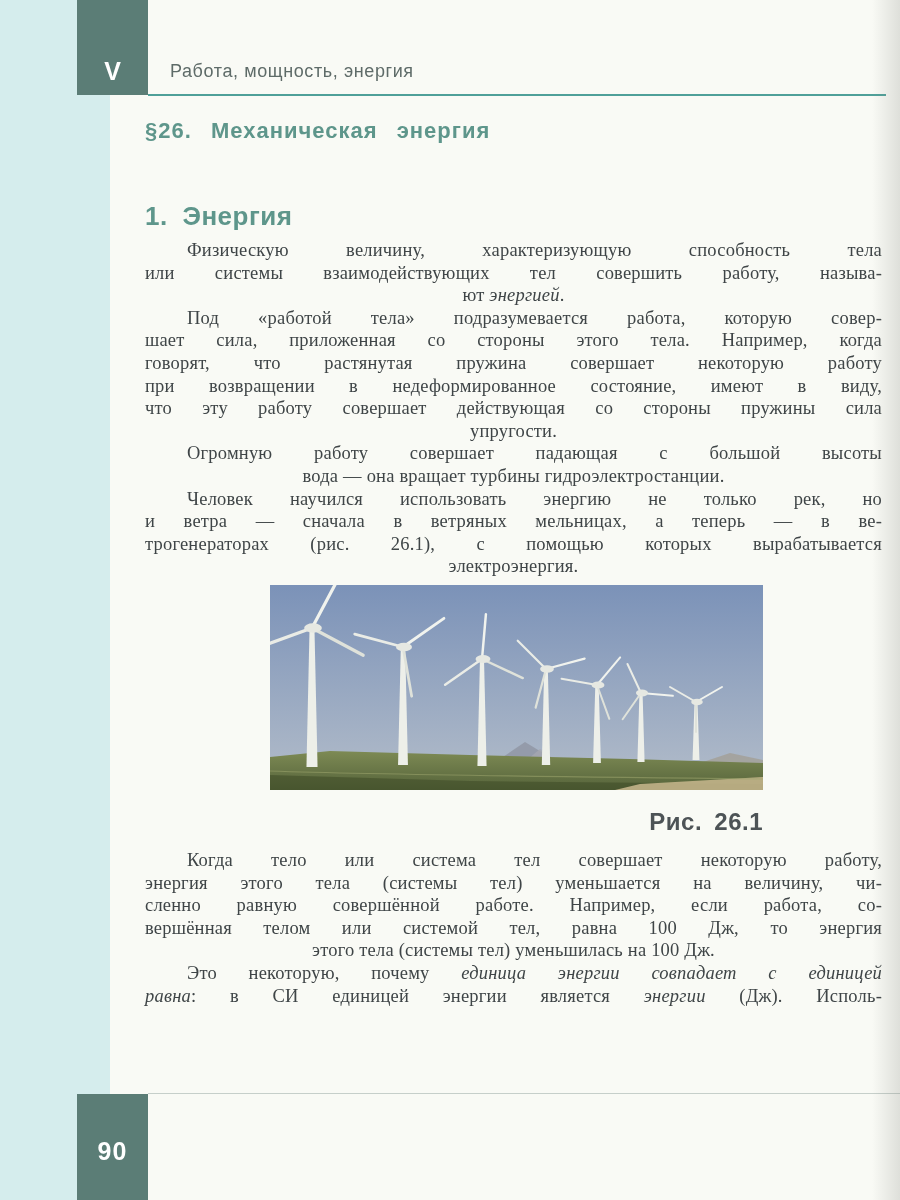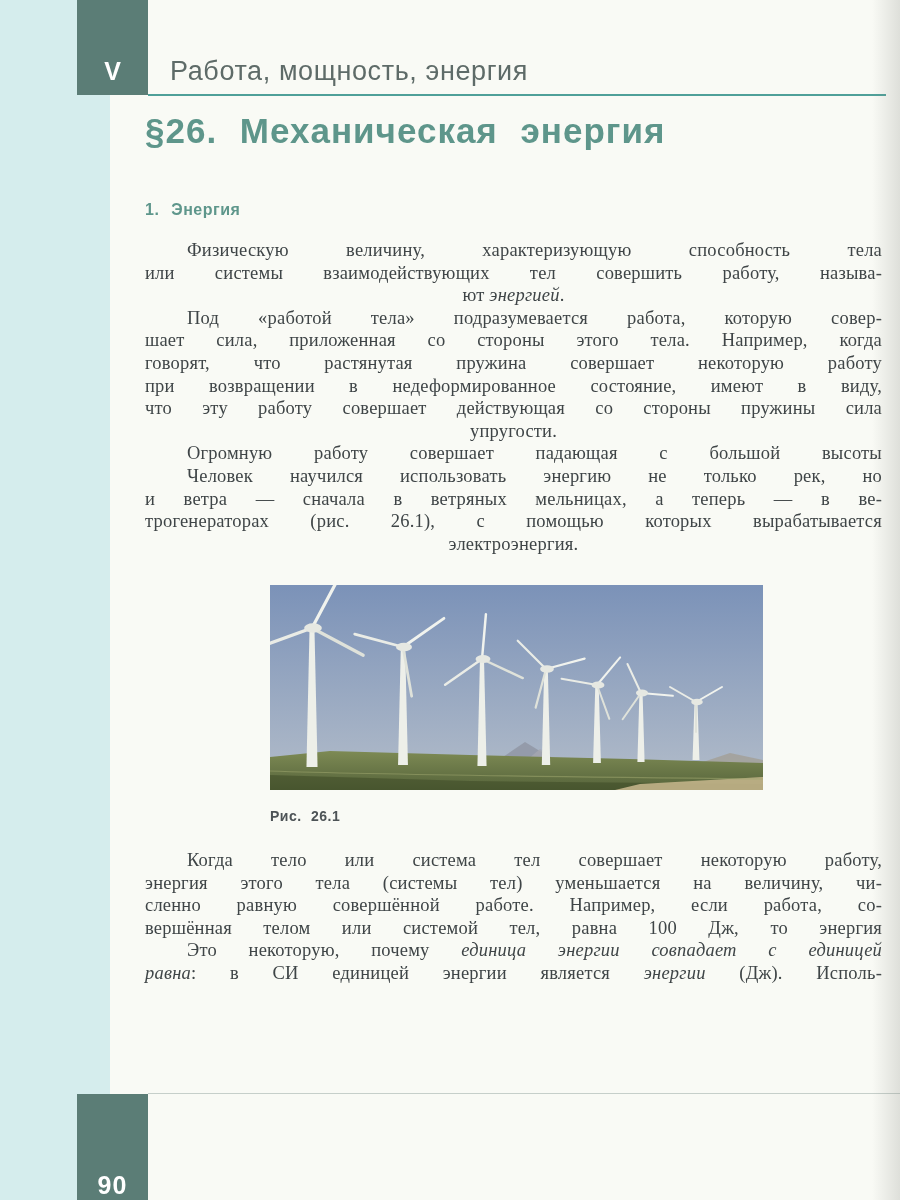--- a/index.html
+++ b/index.html
@@ -8,57 +8,57 @@
     background:#f9faf5;
     font-family:"Liberation Sans",sans-serif;
   }
   .strip{position:absolute;left:0;top:0;width:110px;height:1200px;background:#d5eded;}
   .badge{
     position:absolute;left:77px;top:0;width:71px;height:95px;background:#5b7d76;
     color:#ffffff;display:flex;align-items:flex-end;justify-content:center;
     padding-bottom:9px;box-sizing:border-box;font-size:25px;font-weight:bold;
   }
   .chap-header{
-    position:absolute;left:170px;top:57px;font-size:27px;color:#5e6b68;
+    position:absolute;left:170px;top:57px;font-size:18px;color:#5e6b68;
     letter-spacing:0.6px;line-height:28px;
   }
   .rule{position:absolute;left:148px;top:94px;width:738px;height:2px;background:#4fa099;}
   .title{
-    position:absolute;left:145px;top:111px;font-size:35px;font-weight:bold;
+    position:absolute;left:145px;top:111px;font-size:22px;font-weight:bold;
     color:#5e968b;letter-spacing:1px;word-spacing:12px;line-height:40px;
   }
   .sect{
-    position:absolute;left:145px;top:201px;font-size:16px;font-weight:bold;
+    position:absolute;left:145px;top:201px;font-size:26px;font-weight:bold;
     color:#5e968b;letter-spacing:0.5px;word-spacing:7px;
   }
   .block{
     position:absolute;left:145px;width:737px;
     font-family:"Liberation Serif",serif;font-size:18.5px;line-height:22.6px;
     color:#3f4547;letter-spacing:0.2px;
   }
   .b1{top:239px;}
   .b2{top:849px;}
   .para{margin:0;}
   .tline{text-align:center;}
   .jl{text-align:justify;text-align-last:justify;}
   .ind{text-indent:42px;}
   .it{font-style:italic;}
   .photo{
     position:absolute;left:270px;top:585px;width:493px;height:205px;
   }
   .photo svg{display:block;width:100%;height:100%;}
   .caption{
-    position:absolute;left:270px;top:808px;width:493px;text-align:left;
-    font-size:14px;font-weight:bold;color:#4d5356;word-spacing:5px;letter-spacing:0.5px;
+    position:absolute;left:270px;top:808px;width:493px;text-align:right;
+    font-size:24px;font-weight:bold;color:#4d5356;word-spacing:5px;letter-spacing:0.5px;
   }
   .rule2{position:absolute;left:148px;top:1093px;width:752px;height:1px;background:#c6cfca;}
   .pnum{
     position:absolute;left:77px;top:1094px;width:71px;height:106px;background:#5b7d76;
     color:#ffffff;font-size:25px;font-weight:bold;display:flex;justify-content:center;
-    align-items:flex-end;padding-top:8px;box-sizing:border-box;letter-spacing:1px;
+    align-items:center;padding-top:8px;box-sizing:border-box;letter-spacing:1px;
   }
   .edge{
     position:absolute;right:0;top:0;width:28px;height:1200px;pointer-events:none;
     background:linear-gradient(to right, rgba(140,143,138,0), rgba(125,128,122,0.22));
   }
 </style>
 </head>
 <body>
 
 <div class="strip"></div>
@@ -84,20 +84,21 @@
     <div class="para">
       <div class="tline jl ind"><span>Под «работой тела» подразумевается работа, которую совер-</span></div>
       <div class="tline jl"><span>шает сила, приложенная со стороны этого тела. Например, когда</span></div>
       <div class="tline jl"><span>говорят, что растянутая пружина совершает некоторую работу</span></div>
       <div class="tline jl"><span>при возвращении в недеформированное состояние, имеют в виду,</span></div>
       <div class="tline jl"><span>что эту работу совершает действующая со стороны пружины сила</span></div>
       <div class="tline"><span>упругости.</span></div>
     </div>
     <div class="para">
       <div class="tline jl ind"><span>Огромную работу совершает падающая с большой высоты</span></div>
+      <div class="tline"><span>вода — она вращает турбины гидроэлектростанции.</span></div>
     </div>
     <div class="para">
       <div class="tline jl ind"><span>Человек научился использовать энергию не только рек, но</span></div>
       <div class="tline jl"><span>и ветра — сначала в ветряных мельницах, а теперь — в ве-</span></div>
       <div class="tline jl"><span>трогенераторах (рис. 26.1), с помощью которых вырабатывается</span></div>
       <div class="tline"><span>электроэнергия.</span></div>
     </div>
   </div>
 
 <div class="photo">
@@ -175,20 +176,21 @@
 </div>
 
 <div class="caption">Рис. 26.1</div>
 
 <div class="block b2">
     <div class="para">
       <div class="tline jl ind"><span>Когда тело или система тел совершает некоторую работу,</span></div>
       <div class="tline jl"><span>энергия этого тела (системы тел) уменьшается на величину, чи-</span></div>
       <div class="tline jl"><span>сленно равную совершённой работе. Например, если работа, со-</span></div>
       <div class="tline jl"><span>вершённая телом или системой тел, равна 100 Дж, то энергия</span></div>
+      <div class="tline"><span>этого тела (системы тел) уменьшилась на 100 Дж.</span></div>
     </div>
     <div class="para">
       <div class="tline jl ind"><span>Это некоторую, почему </span><span class="it">единица энергии совпадает с единицей</span></div>
       <div class="tline jl"><span class="it">равна</span><span>: в СИ единицей энергии является </span><span class="it">энергии</span><span> (Дж). Исполь-</span></div>
     </div>
   </div>
 
 <div class="rule2"></div>
 
 <div class="pnum">

